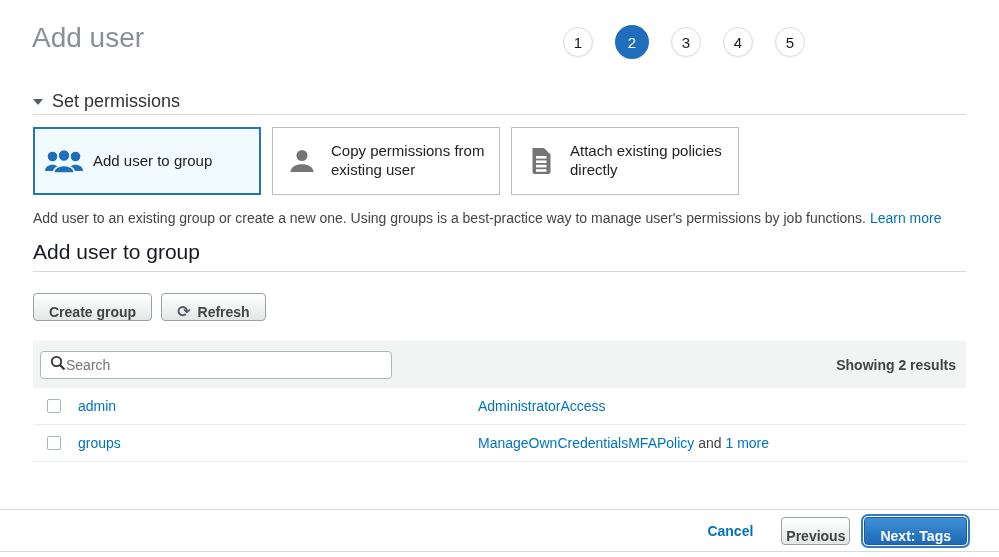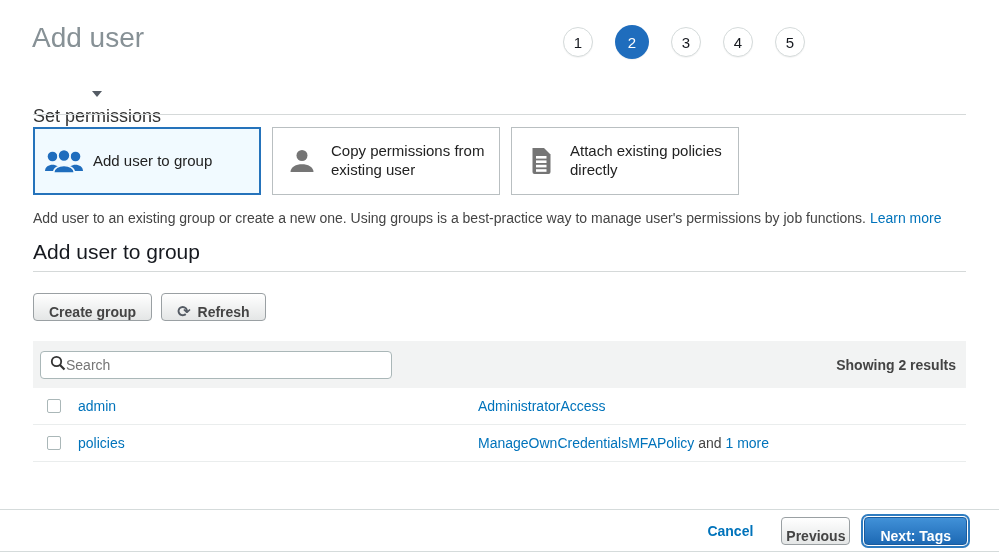--- a/index.html
+++ b/index.html
@@ -10,21 +10,21 @@
   
   .page-title { position:absolute; top:22px; left:32px; font-size:28px; font-weight:400; color:#879196; }
   .steps { position:absolute; top:25px; right:19px; display:flex; align-items:center; gap:22px; }
   .step { width:30px; height:30px; border-radius:50%; border:1px solid #d5dbdb; background:#fff;
           display:flex; align-items:center; justify-content:center; font-size:15px; color:#16191f;
           box-shadow:0 1px 1px rgba(0,0,0,0.05); }
   .step.active { width:34px; height:34px; border:none; background:#1f6dbd; color:#fff; }
 
   
   .section-head { position:absolute; top:91px; left:33px; display:flex; align-items:center; gap:9px;
-                  font-size:18px; color:#333;flex-direction:column; }
+                  font-size:18px; color:#333; }
   .caret-down { width:0; height:0; border-left:5px solid transparent; border-right:5px solid transparent;
                 border-top:6px solid #545b64; display:inline-block; }
   .rule { position:absolute; left:33px; width:933px; border:none; border-top:1px solid #d5d9d9; }
   .rule1 { top:114px; }
   .rule2 { top:271px; }
 
   
   .cards { position:absolute; top:127px; left:33px; display:flex; gap:11px; }
   .card { width:228px; height:68px; background:#fff; border:1px solid #b9bfc1; display:flex;
           align-items:center; cursor:pointer; }
@@ -183,21 +183,21 @@
           <span class="and-text" style="white-space:pre"></span>
           <a class="link"></a>
       </div>
     </div>
 
     <div class="trow">
       <div class="cell-check">
         <span class="checkbox"></span>
       </div>
       <div class="col-group">
-        <a class="link">policies</a>
+        <a class="link">groups</a>
       </div>
       <div class="col-policy">
         <a class="link">ManageOwnCredentialsMFAPolicy</a>
           <span class="and-text" style="white-space:pre"> and </span>
           <a class="link">1 more</a>
       </div>
     </div>
   </div>
 
   <div class="footer">

